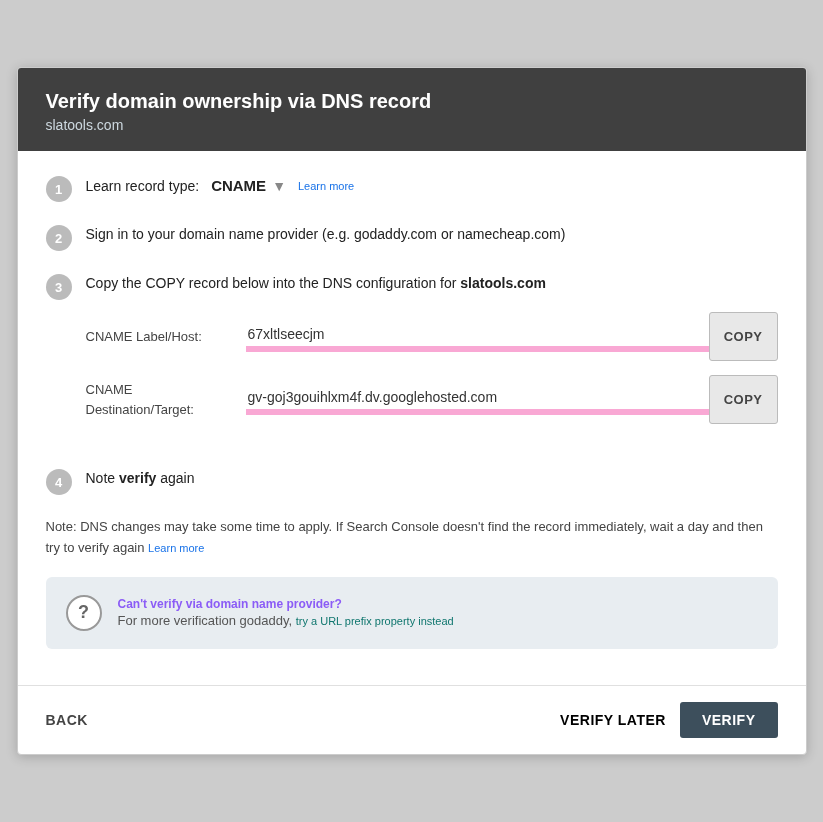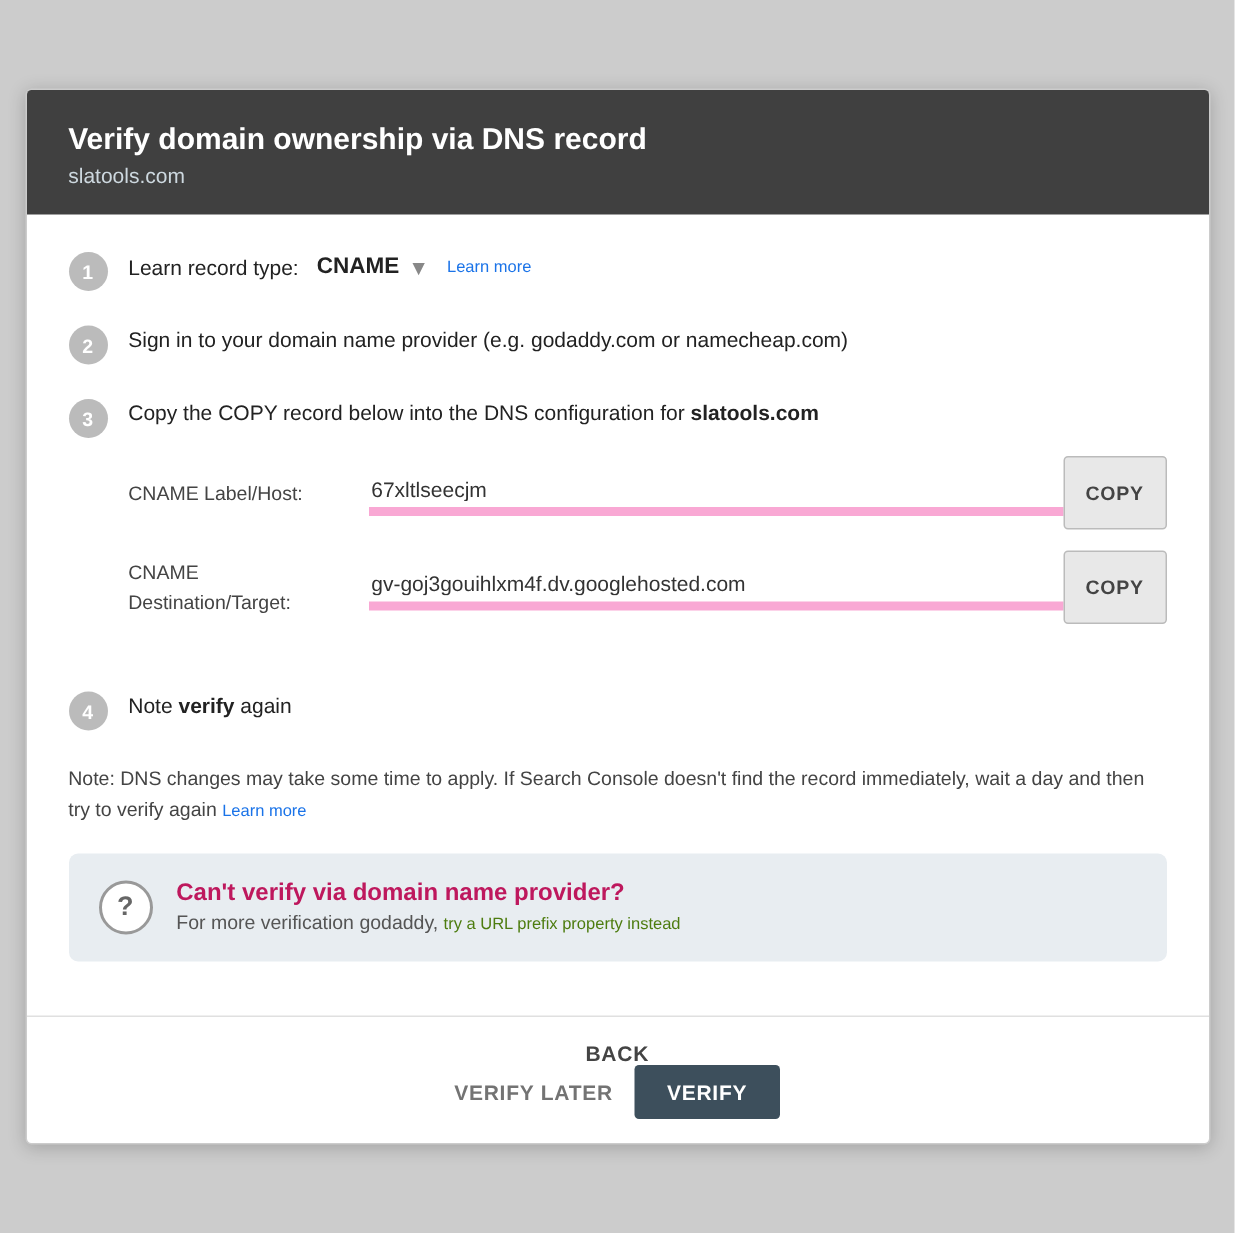--- a/index.html
+++ b/index.html
@@ -159,41 +159,40 @@
       border: 2px solid #999;
       display: flex;
       align-items: center;
       justify-content: center;
       font-size: 18px;
       color: #666;
       flex-shrink: 0;
       font-weight: bold;
     }
     .info-text .info-title {
-      font-size: 16px;
-      font-weight: bold;
-      color: #be185d;
+      font-size: 12px;
+      font-weight: bold;
+      color: #8b5cf6;
       margin-bottom: 2px;
     }
     .info-text .info-desc {
       font-size: 13px;
       color: #555;
     }
     .info-text .info-desc a {
-      color: #4d7c0f;
+      color: #0f766e;
       text-decoration: none;
     }
     .dialog-footer {
       border-top: 1px solid #e0e0e0;
       padding: 16px 28px;
       display: flex;
       align-items: center;
       justify-content: space-between;
       margin-top: 20px;
-      flex-direction: column;
     }
     .back-btn {
       background: none;
       border: none;
       font-size: 14px;
       font-weight: bold;
       color: #444;
       cursor: pointer;
       letter-spacing: 0.5px;
       text-transform: uppercase;
@@ -201,21 +200,21 @@
     .footer-right {
       display: flex;
       gap: 14px;
       align-items: center;
     }
     .verify-later-btn {
       background: none;
       border: none;
       font-size: 14px;
       font-weight: bold;
-      color: #737373;
+      color: #000000;
       cursor: pointer;
       letter-spacing: 0.5px;
       text-transform: uppercase;
     }
     .verify-btn {
       background: #3d4f5c;
       color: #fff;
       border: none;
       border-radius: 3px;
       padding: 10px 22px;

